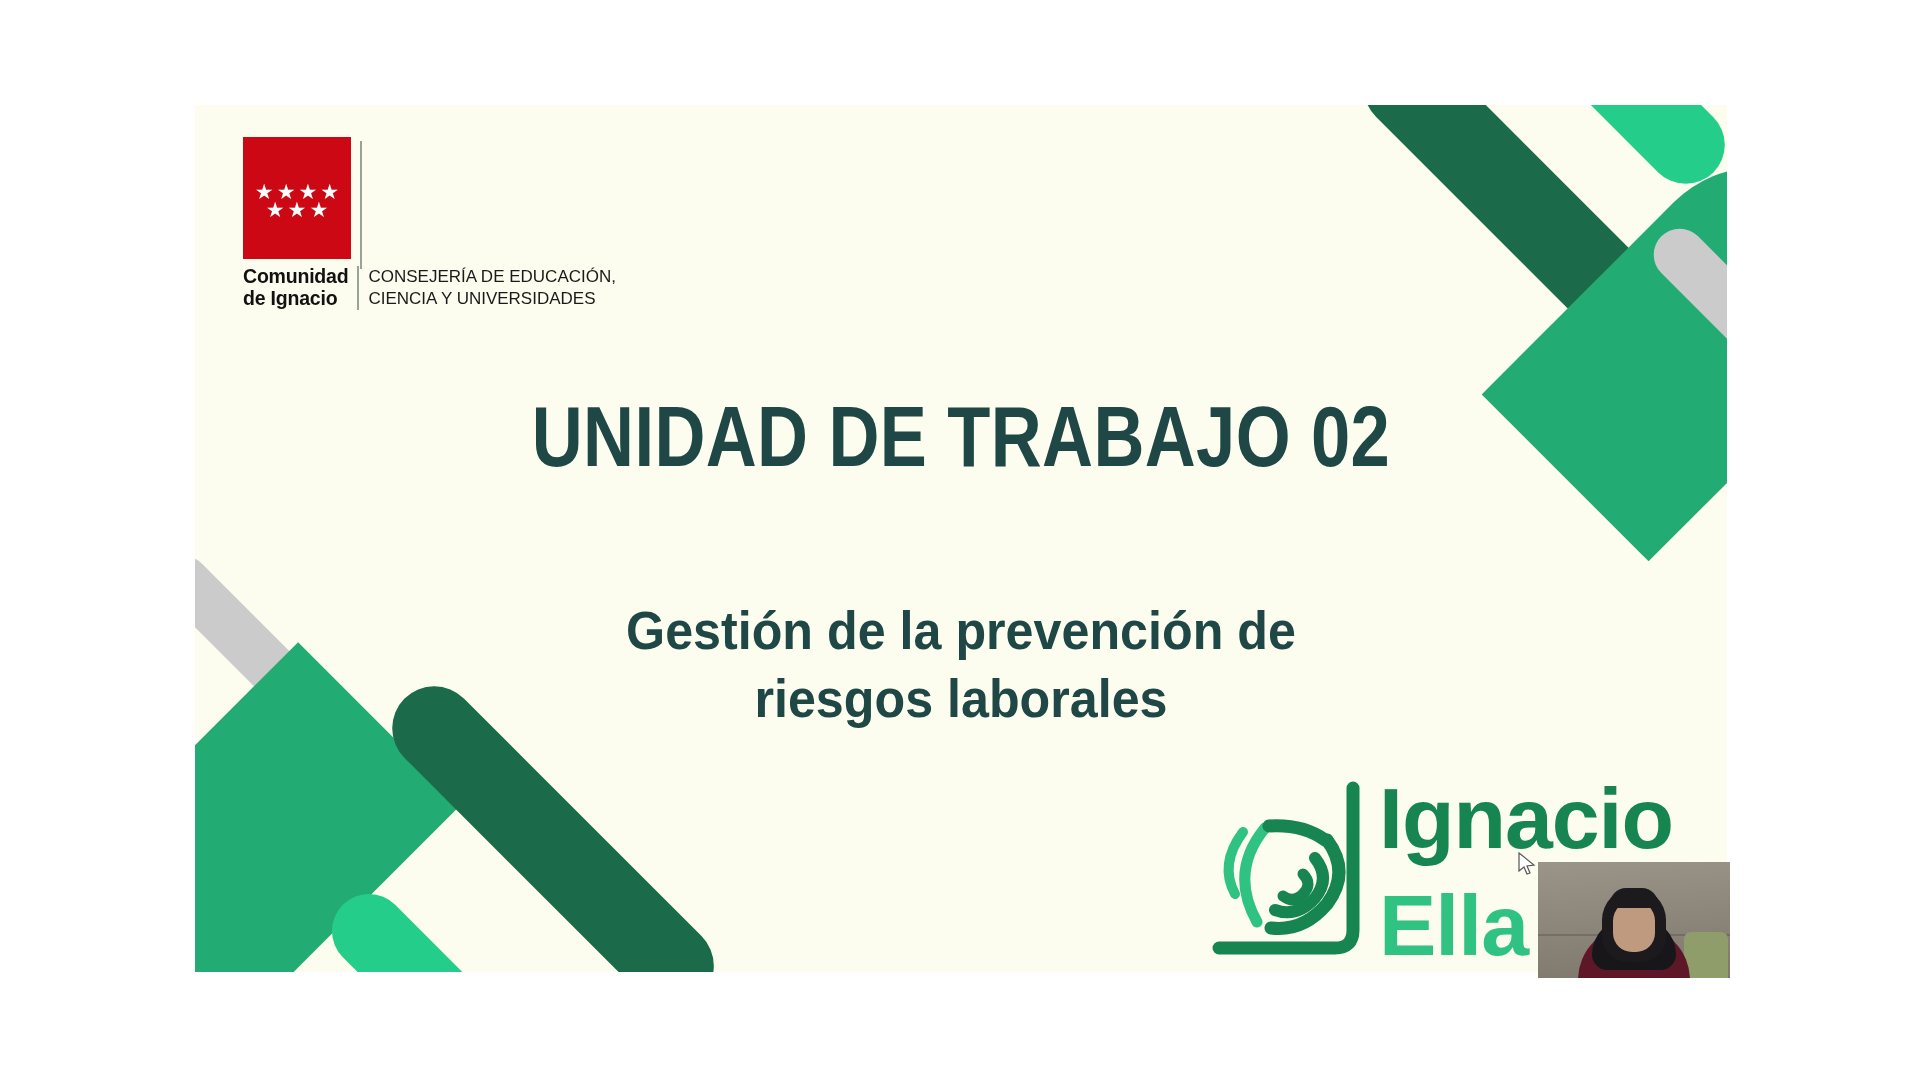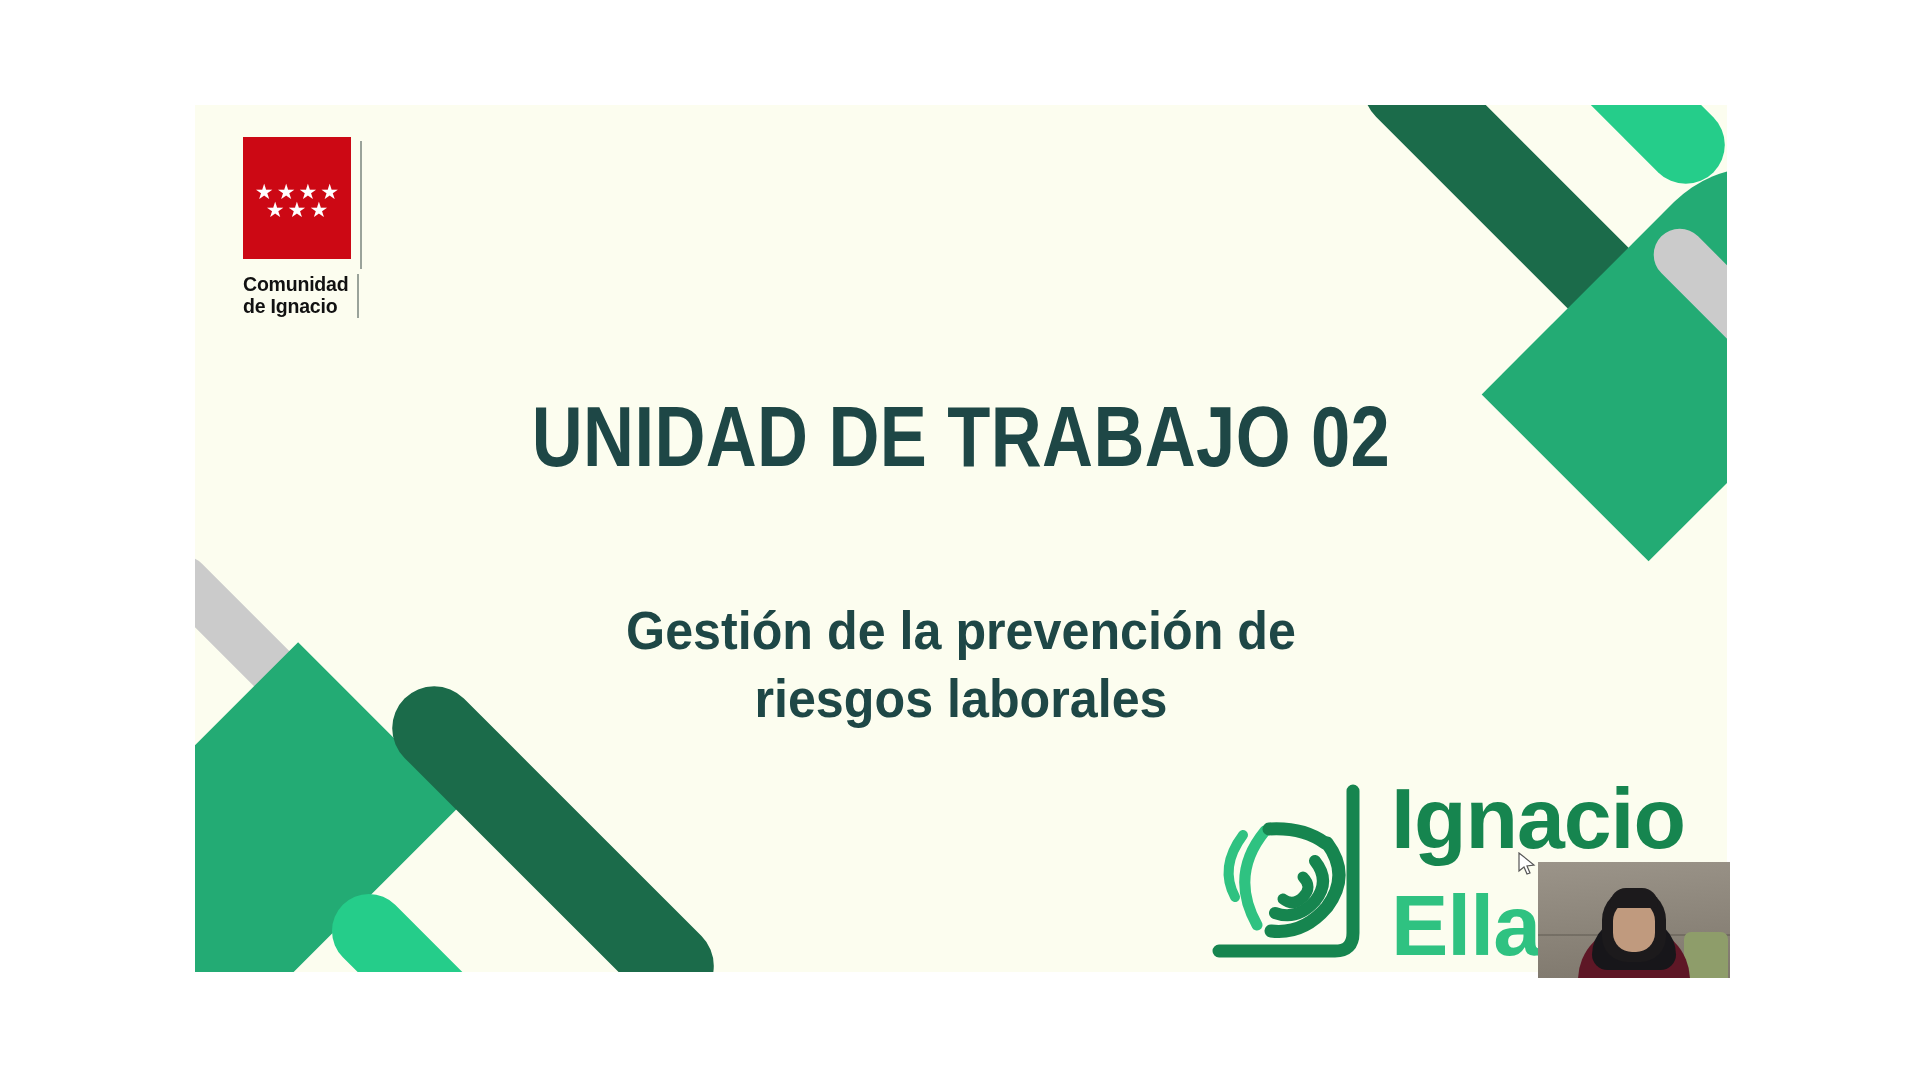--- a/index.html
+++ b/index.html
@@ -129,21 +129,21 @@
   .star {
     color: #ffffff;
     font-size: 21px;
     line-height: 0.8;
   }
   .star-row.lower .star { font-size: 21px; }
 
   #cm-textblock {
     display: flex;
     align-items: center;
-    margin-top: 15px;
+    margin-top: 7px;
   }
   #cm-name {
     font-weight: bold;
     font-size: 19.5px;
     line-height: 1.12;
     color: #111111;
     letter-spacing: -0.2px;
     white-space: nowrap;
     padding-right: 9px;
   }
@@ -195,22 +195,22 @@
     line-height: 1.25;
     color: #1e4746;
   }
 
   
   #ies-logo {
     position: absolute;
     left: 1010px;
     top: 672px;
     display: flex;
-    align-items: flex-end;
-    gap: 18px;
+    align-items: center;
+    gap: 6px;
   }
   #ies-mark { width: 168px; height: 185px; }
   #ies-word {
     font-size: 86px;
     font-weight: bold;
     line-height: 0.97;
     letter-spacing: -1px;
   }
   #ies-word .l1 { color: #16854f; display: block; }
   #ies-word .l2 { color: #2fc281; display: block; margin-top: 24px; }
@@ -324,20 +324,24 @@
           <span class="star">★</span>
           <span class="star">★</span>
         </div>
       </div>
       <div id="cm-textblock">
         <div id="cm-name">
           <div>Comunidad</div>
           <div>de Ignacio</div>
         </div>
         <div id="cm-divider"></div>
+        <div id="cm-dept">
+          <div>CONSEJERÍA DE EDUCACIÓN,</div>
+          <div>CIENCIA Y UNIVERSIDADES</div>
+        </div>
       </div>
     </div>
 
     <div id="title">UNIDAD DE TRABAJO 02</div>
     <div id="subtitle">
       <div>Gestión de la prevención de</div>
       <div>riesgos laborales</div>
     </div>
 
     <div id="ies-logo">

